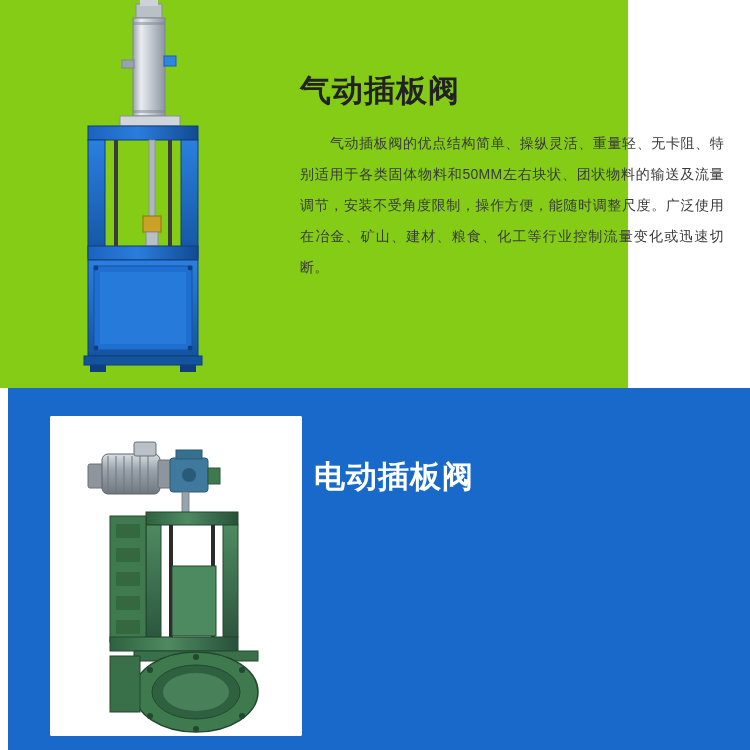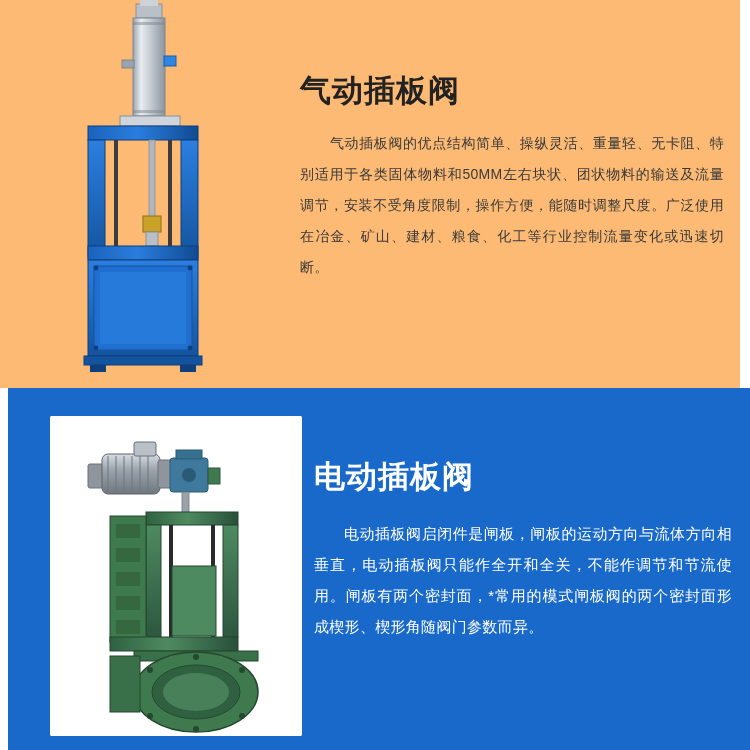--- a/index.html
+++ b/index.html
@@ -16,23 +16,23 @@
     height: 750px;
     overflow: hidden;
     background: #ffffff;
   }
 
   
   .section-one {
     position: absolute;
     left: 0;
     top: 0;
-    width: 740px;
+    width: 628px;
     height: 388px;
-    background: #fdba74;
+    background: #84cc16;
   }
   .product-image-one {
     position: absolute;
     left: 28px;
     top: 0px;
     width: 252px;
     height: 382px;
   }
   .text-block-one {
     position: absolute;
@@ -245,17 +245,16 @@
           <circle cx="146" cy="313" r="3"></circle>
           <circle cx="192" cy="300" r="3"></circle>
         </g>
 
         <rect x="60" y="240" width="30" height="56" fill="#3a7049" stroke="#24472f" stroke-width="1"></rect>
       </svg>
     </div>
 
     <div class="text-block-two">
       <h2 class="title-two">电动插板阀</h2>
-      <p class="body-two">电动插板阀启闭件是闸板，闸板的运动方向与流体方向相垂直，电动插板阀只能作全开和全关，不能作调节和节流使用。闸板有两个密封面，*常用的模式闸板阀的两个密封面形成楔形、楔形角随阀门参数而异。</p>
     </div>
   </div>
 
 </div>
 
 </body></html>

